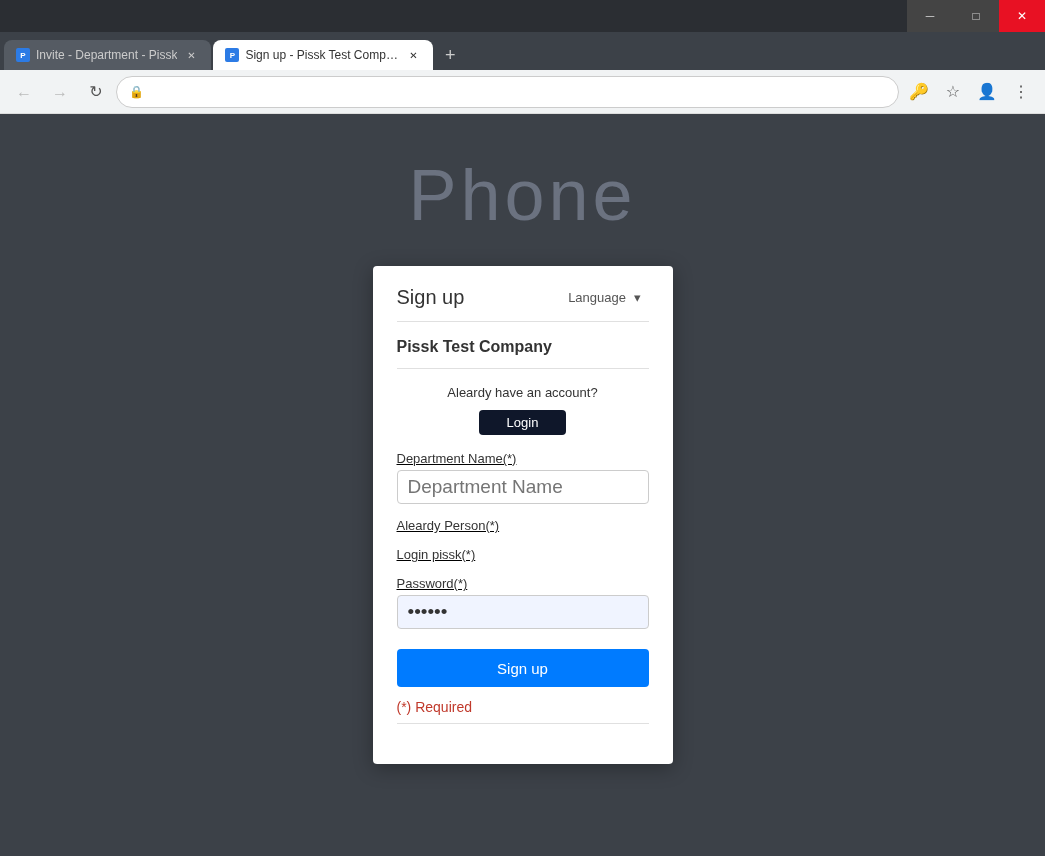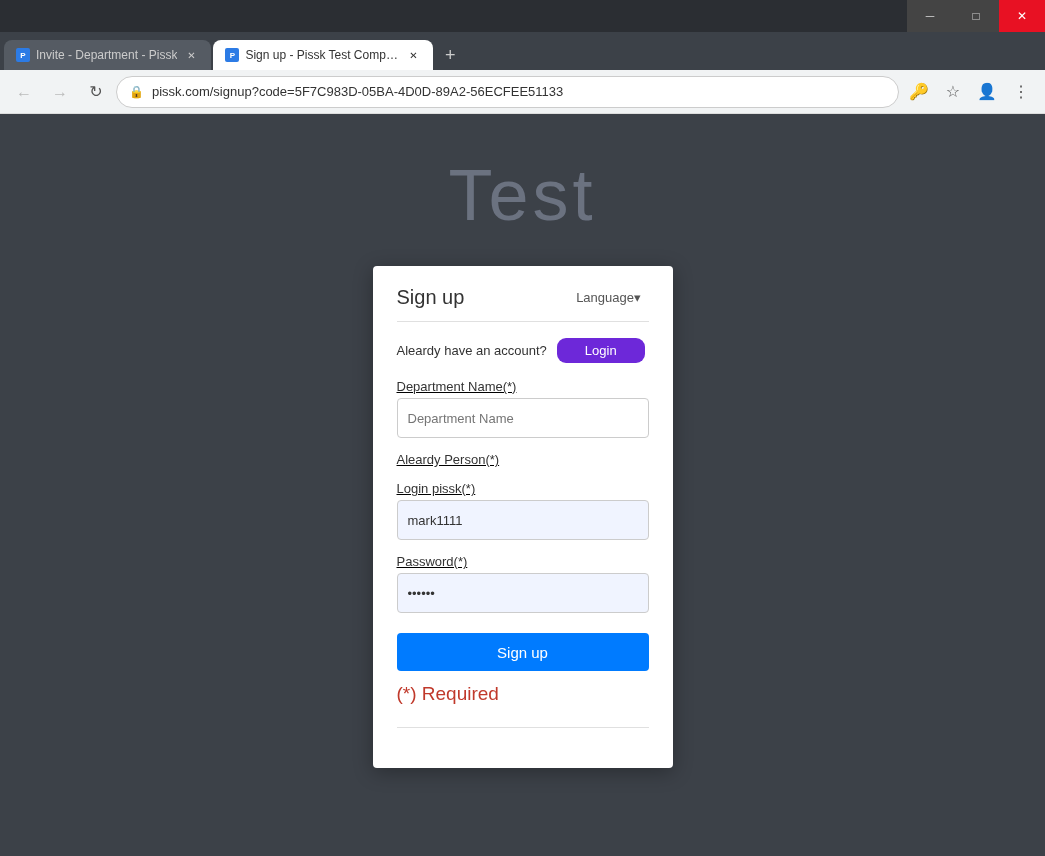--- a/index.html
+++ b/index.html
@@ -184,21 +184,21 @@
       padding-bottom: 12px;
     }
     .card-title {
       font-size: 20px;
       color: #333;
       font-weight: normal;
     }
     .language-btn {
       display: flex;
       align-items: center;
-      gap: 0;
+      gap: 8px;
       font-size: 13px;
       color: #555;
       cursor: pointer;
       border: none;
       background: transparent;
       padding: 4px 8px;
     }
 
     .company-name {
       font-size: 16px;
@@ -207,52 +207,53 @@
       margin-bottom: 16px;
       padding-bottom: 12px;
       border-bottom: 1px solid #e0e0e0;
     }
 
     .account-row {
       display: flex;
       align-items: center;
       gap: 10px;
       margin-bottom: 16px;
+      flex-direction: column;
     }
     .account-text {
       font-size: 13px;
       color: #333;
     }
     .login-btn {
-      background: #6d28d9;
+      background: #0f172a;
       color: white;
       border: none;
-      border-radius: 9px;
+      border-radius: 4px;
       padding: 5px 28px;
       font-size: 13px;
       cursor: pointer;
     }
 
     .form-group {
       margin-bottom: 14px;
       text-decoration: underline;
     }
     .form-label {
       font-size: 13px;
       color: #333;
       margin-bottom: 4px;
       display: block;
     }
     .form-input {
       width: 100%;
-      height: 40px;
+      height: 34px;
       border: 1px solid #ccc;
       border-radius: 4px;
       padding: 0 10px;
-      font-size: 13px;
+      font-size: 19px;
       color: #333;
       outline: none;
     }
     .form-input.filled {
       background: #f0f4ff;
     }
 
     .signup-btn {
       width: 100%;
       height: 38px;
@@ -260,24 +261,24 @@
       color: white;
       border: none;
       border-radius: 4px;
       font-size: 15px;
       cursor: pointer;
       margin-top: 6px;
       margin-bottom: 12px;
     }
 
     .required-note {
-      font-size: 19px;
+      font-size: 14px;
       color: #c0392b;
       margin-bottom: 16px;
-      padding-bottom: 22px;
+      padding-bottom: 8px;
       border-bottom: 1px solid #e0e0e0;
     }
   </style>
 </head>
 <body>
 
 <div class="title-bar">
   <div class="title-bar-controls">
     <div class="title-bar-btn minimize">─</div>
     <div class="title-bar-btn maximize">□</div>
@@ -298,44 +299,44 @@
   </div>
   <div class="tab-new">+</div>
 </div>
 
 <div class="nav-bar">
   <button class="nav-btn disabled">←</button>
   <button class="nav-btn disabled">→</button>
   <button class="nav-btn">↻</button>
   <div class="address-bar">
     <span class="address-bar-lock">🔒</span>
-    <span class="address-text">pissk.com/signup?code=5F7C983D-05BA-4D0D-89A2-56ECFEE51133</span>
   </div>
   <div class="nav-right-icons">
     <button class="nav-btn">🔑</button>
     <button class="nav-btn">☆</button>
     <button class="nav-btn">👤</button>
     <button class="nav-btn">⋮</button>
   </div>
 </div>
 
 <div class="page-content">
-  <div class="brand-title">Test</div>
+  <div class="brand-title">Phone</div>
 
   <div class="signup-card">
     
     <div class="card-header">
       <span class="card-title">Sign up</span>
       <button class="language-btn">
         <span>Language</span>
         <span>▾</span>
       </button>
     </div>
 
     
+    <div class="company-name">Pissk Test Company</div>
 
     
     <div class="account-row">
       <span class="account-text">Aleardy have an account?</span>
       <button class="login-btn">Login</button>
     </div>
 
     
     <div class="form-group">
       <label class="form-label">Department Name(*)</label>
@@ -345,21 +346,20 @@
     
     <div class="form-group">
       <label class="form-label">Aleardy Person(*)</label>
     </div>
 
     
 
     
     <div class="form-group">
       <label class="form-label">Login pissk(*)</label>
-      <input class="form-input filled" type="text" value="mark1111" style="">
     </div>
 
     
     <div class="form-group">
       <label class="form-label">Password(*)</label>
       <input class="form-input filled" type="password" value="••••••" style="">
     </div>
 
     
     <button class="signup-btn">Sign up</button>

